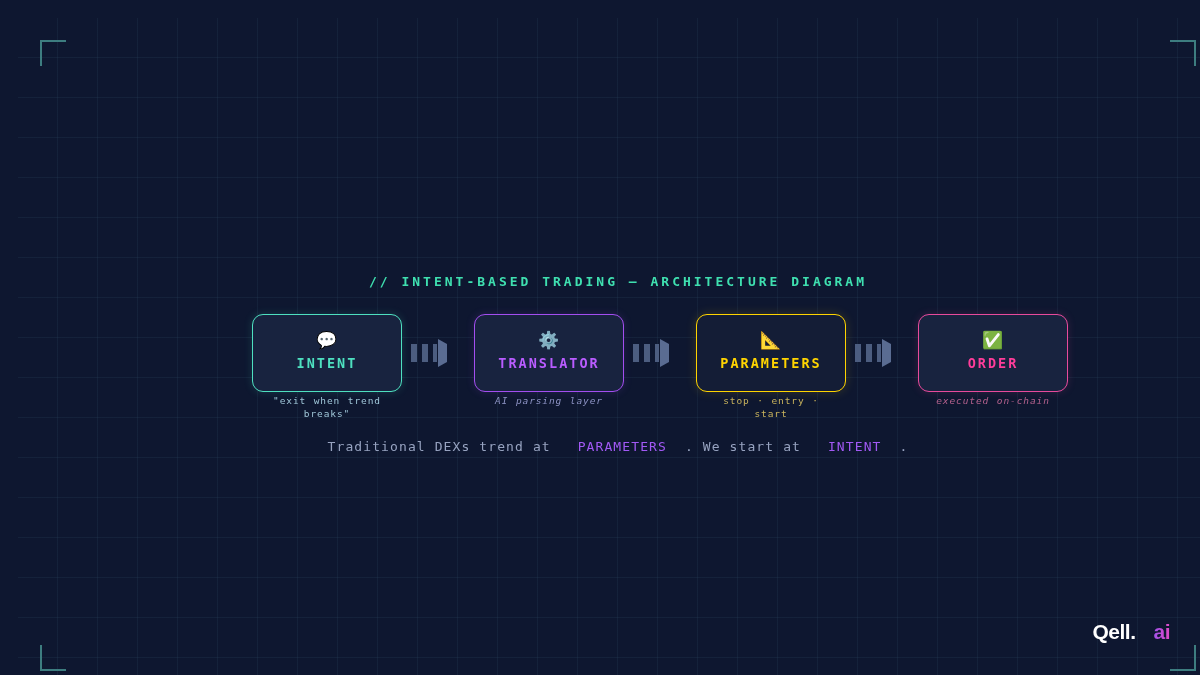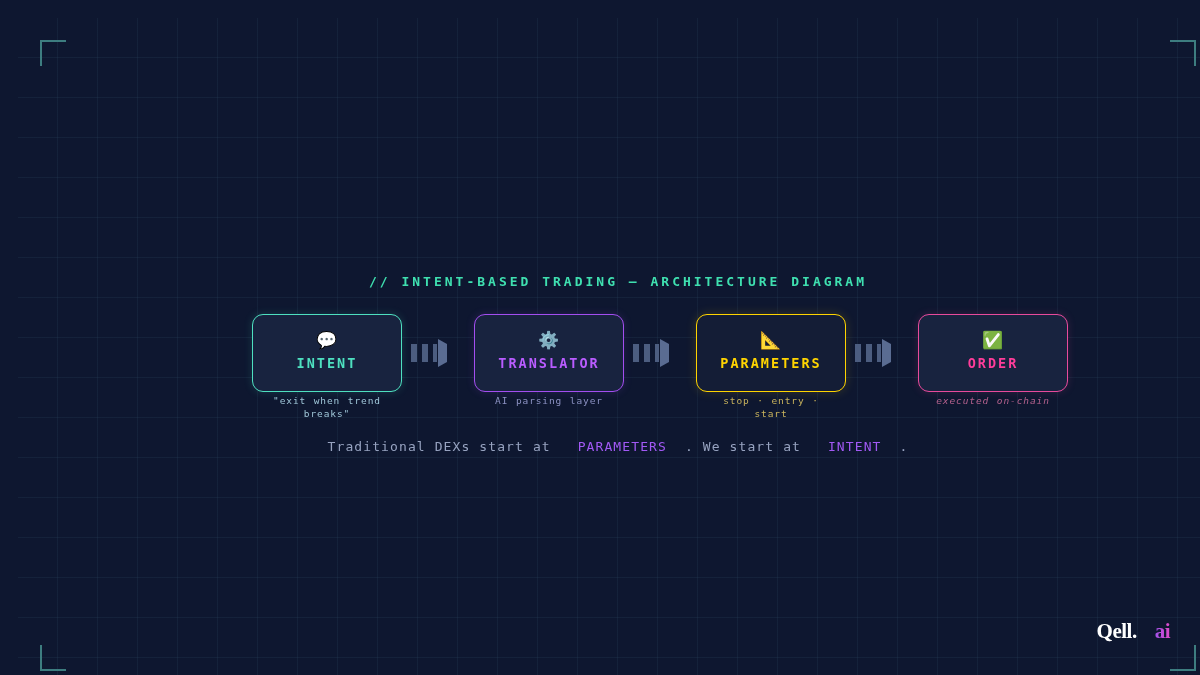--- a/index.html
+++ b/index.html
@@ -78,21 +78,21 @@
     word-spacing:1px;
   }
 
   
   .card.c-intent     { border-color:#4ee0c0; box-shadow:0 0 9px rgba(78,224,192,.17); }
   .card.c-intent .ttl{ color:#4ee0c0; }
   .card.c-intent .sub{ color:#9fc6d8; }
 
   .card.c-translator     { border-color:#a34ef0; box-shadow:0 0 9px rgba(163,78,240,.17); }
   .card.c-translator .ttl{ color:#b95cff;text-align:right; }
-  .card.c-translator .sub{ color:#8d93c4; }
+  .card.c-translator .sub{ color:#8d93c4;font-style:italic; }
 
   .card.c-parameters     { border-color:#ffd400; background:#141d36; box-shadow:0 0 11px rgba(255,212,0,.16); }
   .card.c-parameters .ttl{ color:#ffd400; }
   .card.c-parameters .sub{ color:#c9b35c; }
 
   .card.c-order     { border-color:#e84a9c; box-shadow:0 0 9px rgba(232,74,156,.17); }
   .card.c-order .ttl{ color:#ff3d9a; }
   .card.c-order .sub{ color:#b3608c;font-style:italic; }
 
   
@@ -127,21 +127,21 @@
   
   #ref {
     position:absolute; left:45px; bottom:31px;
     font-size:10.5px; letter-spacing:1.4px;
     color:#2f5a70;
     white-space:nowrap;
   }
   
   #logo {
     position:absolute; right:30px; bottom:33px;
-    font-family:Liberation Serif, serif;
+    font-family:Liberation Sans, sans-serif;
     font-size:21px; font-weight:bold;
     letter-spacing:-.5px;
     display:flex; align-items:flex-end;
     line-height:1;
   }
   #logo .w { color:#ffffff; }
   #logo .g {
     background:linear-gradient(90deg,#7b5cff 0%, #c84bd6 55%, #ff4fb0 100%);
     -webkit-background-clip:text; background-clip:text;
     -webkit-text-fill-color:transparent; color:transparent;
@@ -197,21 +197,21 @@
     </div>
 
     <div class="card c-order">
       <span class="ico">✅</span>
       <span class="ttl">ORDER</span>
       <span class="sub">executed on-chain</span>
     </div>
 
   </div>
 
-  <div id="caption"><span>Traditional DEXs start at </span><span class="hl">PARAMETERS</span><span>. We start at </span><span class="hl">INTENT</span><span>.</span></div>
+  <div id="caption"><span>Traditional DEXs trend at </span><span class="hl">PARAMETERS</span><span>. We start at </span><span class="hl">INTENT</span><span>.</span></div>
 
 
   <div id="logo">
       <span class="w">Qell.</span>
       <span class="g">ai</span>
     </div>
 
 </div>
 
 </body></html>

